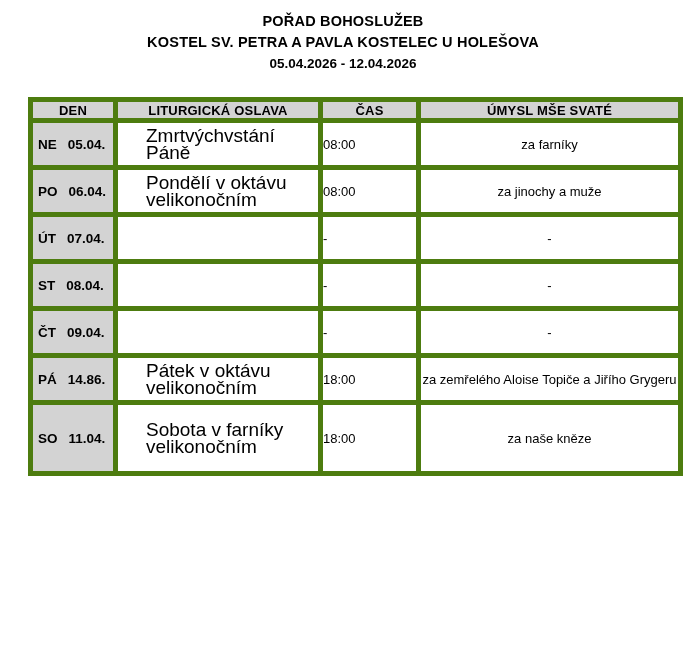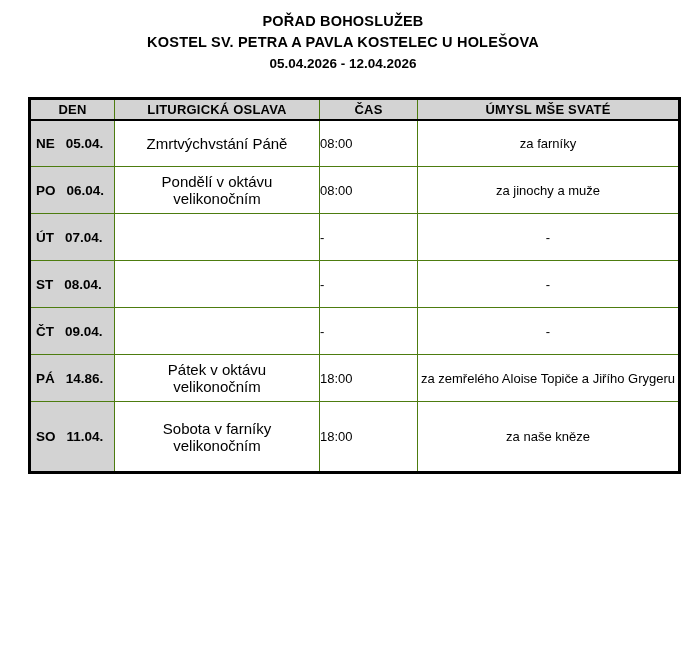--- a/index.html
+++ b/index.html
@@ -39,21 +39,21 @@
   }
   table.schedule {
     border-collapse: collapse;
     table-layout: fixed;
     margin: 23px 0 0 28px;
     width: 650px;
     border: 3px solid #000000;
   }
   table.schedule th,
   table.schedule td {
-    border: 1px solid #4d7c0f;
+    border: 5px solid #4d7c0f;
     vertical-align: middle;
     overflow: hidden;
   }
   table.schedule thead th {
     height: 21px;
     background: #d3d3d3;
     font-size: 13px;
     font-weight: bold;
     text-align: center;
     border-bottom: 2px solid #000000;
@@ -64,22 +64,21 @@
   td.day-cell {
     background: #d3d3d3;
     font-weight: bold;
     font-size: 13.5px;
     padding-left: 5px;
     white-space: nowrap;
   }
   td.day-cell .day-abbr { display: inline-block; }
   td.day-cell .day-date { display: inline-block; margin-left: 11px; }
   td.celebration-cell {
-    text-align: center;
-    font-size: 15px;
+    font-size: 19px;
     line-height: 17px;
     padding: 0 28px;
   }
   td.time-cell {
     text-align: left;
     font-size: 13px;
   }
   td.intention-cell {
     text-align: center;
     font-size: 13px;

